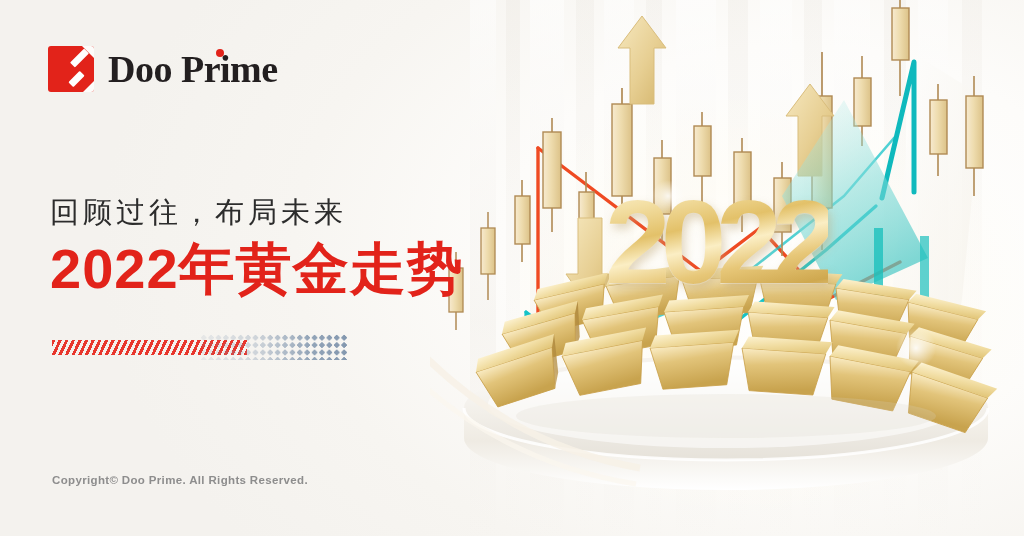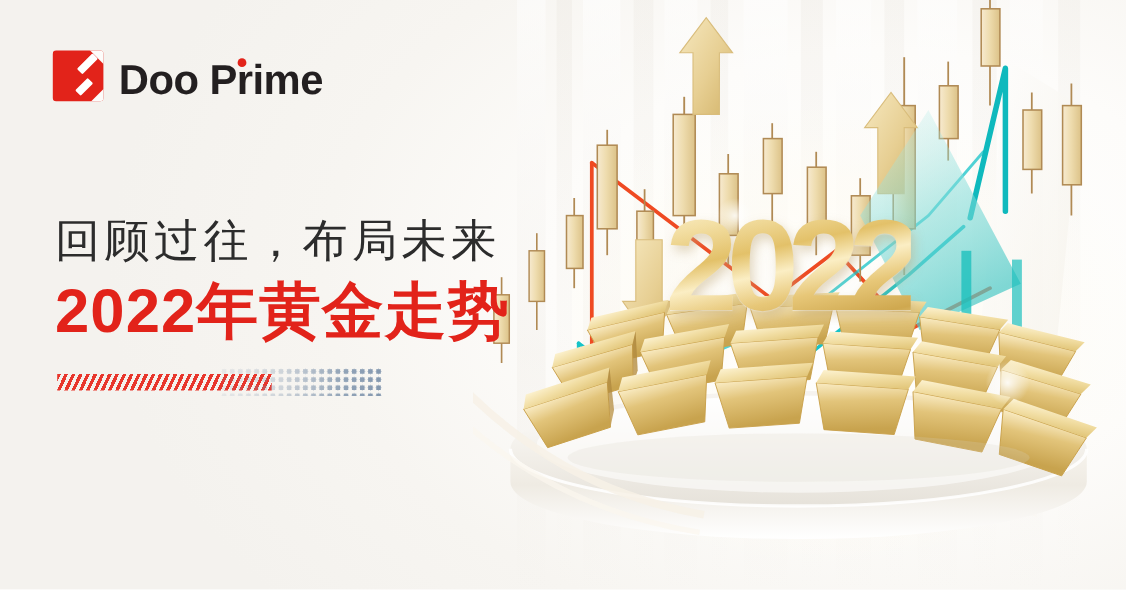--- a/index.html
+++ b/index.html
@@ -22,32 +22,32 @@
   .bg-col.d{background:linear-gradient(180deg,rgba(228,223,215,.55),rgba(240,237,231,.25) 70%,rgba(255,255,255,0));}
 
   
   .hero-glow{
     position:absolute;left:520px;top:100px;width:520px;height:420px;
     background:radial-gradient(ellipse at 45% 48%, rgba(255,255,255,.95) 0%, rgba(255,252,244,.65) 38%, rgba(255,255,255,0) 72%);
     pointer-events:none;
   }
 
   
-  .logo-row{position:absolute;left:48px;top:46px;display:flex;align-items:flex-end;gap:14px;}
+  .logo-row{position:absolute;left:48px;top:46px;display:flex;align-items:center;gap:14px;font-family:Liberation Serif, serif;}
   .logo-mark{position:relative;width:46px;height:46px;background:#E2231A;border-radius:3px;overflow:hidden;flex:0 0 auto;}
   .logo-mark .slash1{position:absolute;width:7px;height:20px;background:#fff;transform:rotate(45deg);left:28px;top:2px;border-radius:1px;}
   .logo-mark .slash2{position:absolute;width:7px;height:16px;background:#fff;transform:rotate(45deg);left:25px;top:25px;border-radius:1px;}
   .logo-mark .notch{position:absolute;right:-1px;top:-1px;width:0;height:0;border-left:14px solid transparent;border-top:14px solid #fdfcfa;}
   .logo-mark .notch2{position:absolute;right:-1px;bottom:-1px;width:0;height:0;border-left:13px solid transparent;border-bottom:13px solid #fdfcfa;}
   .logo-word{position:relative;font-size:38px;font-weight:bold;color:#231f20;letter-spacing:-0.5px;line-height:1;}
   .logo-word .idot{position:absolute;width:8px;height:8px;border-radius:50%;background:#E2231A;left:108px;top:-1px;}
 
   .headline-block{position:absolute;left:50px;top:196px;}
   .sub-headline{
-    font-size:41px;color:#2c2c2c;letter-spacing:4px;line-height:1.15;
+    font-size:29px;color:#2c2c2c;letter-spacing:4px;line-height:1.15;
     font-weight:normal;white-space:nowrap;
   }
   .main-headline{
     margin-top:9px;font-size:56px;color:#E2231A;font-weight:bold;
     letter-spacing:1px;line-height:1.12;white-space:nowrap;
   }
 
   
   .deco{position:absolute;left:52px;top:334px;width:290px;height:26px;}
   .deco-hatch{
@@ -375,14 +375,15 @@
   <div class="headline-block">
     <div class="sub-headline">回顾过往，布局未来</div>
     <div class="main-headline">2022年黄金走势</div>
   </div>
 
   <div class="deco">
     <div class="deco-hatch"></div>
     <div class="deco-dots"></div>
   </div>
 
+  <div class="copyright">Copyright© Doo Prime. All Rights Reserved.</div>
 
 </div>
 
 </body></html>

